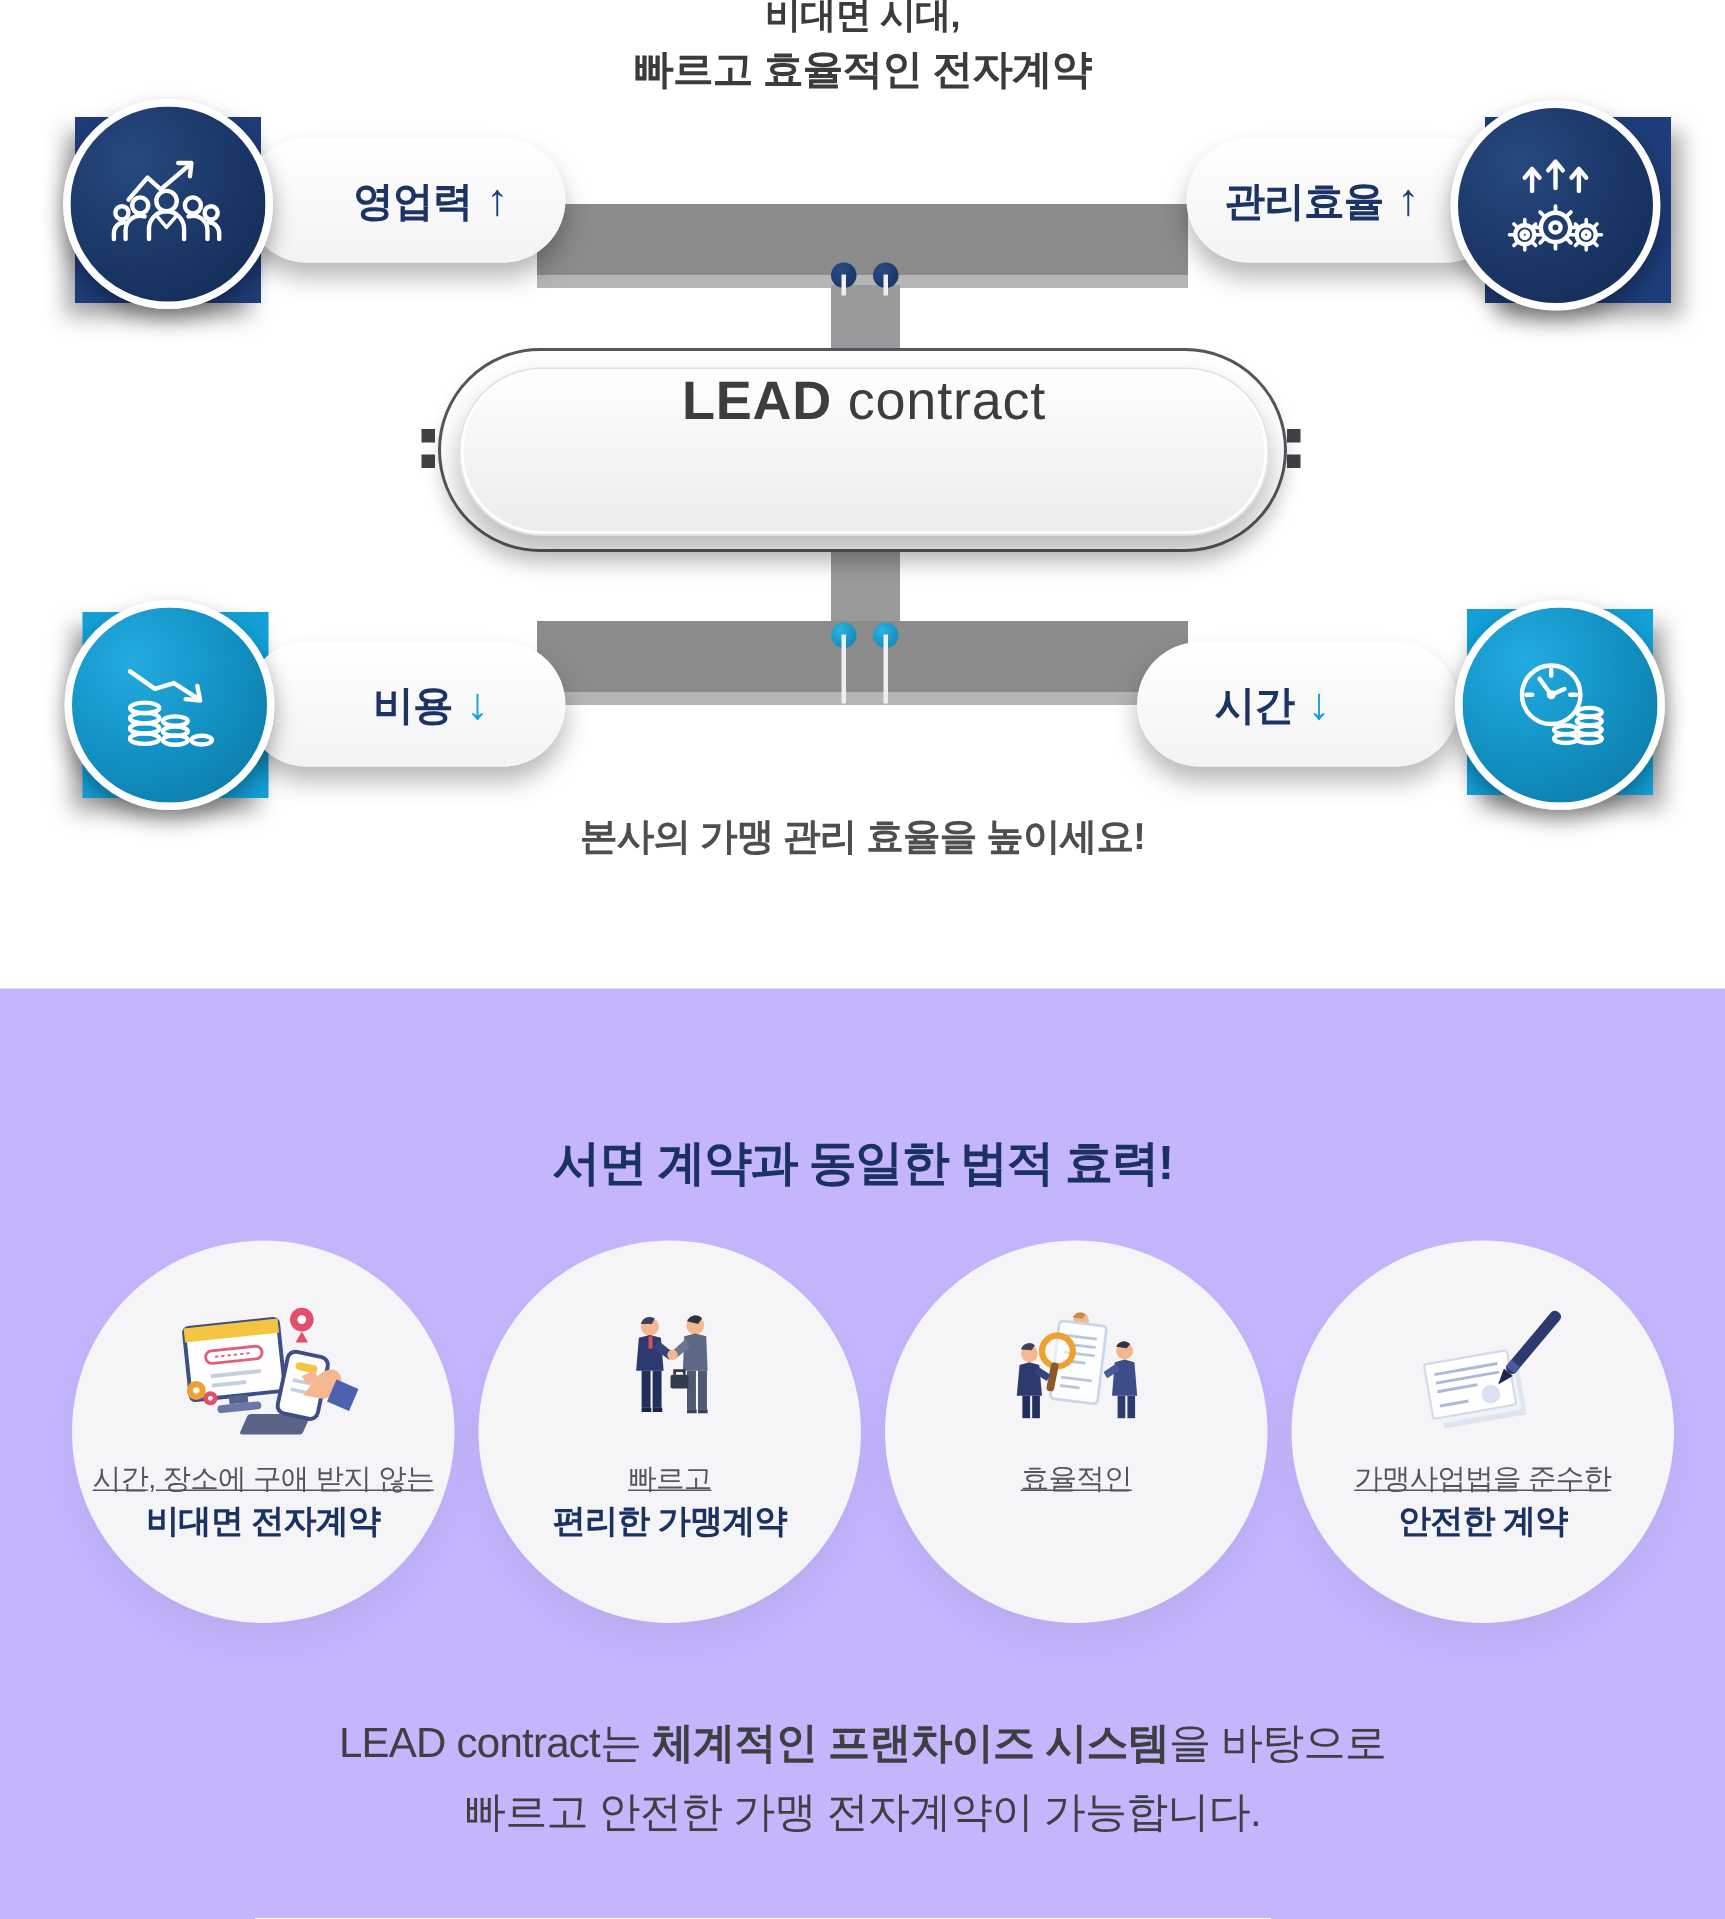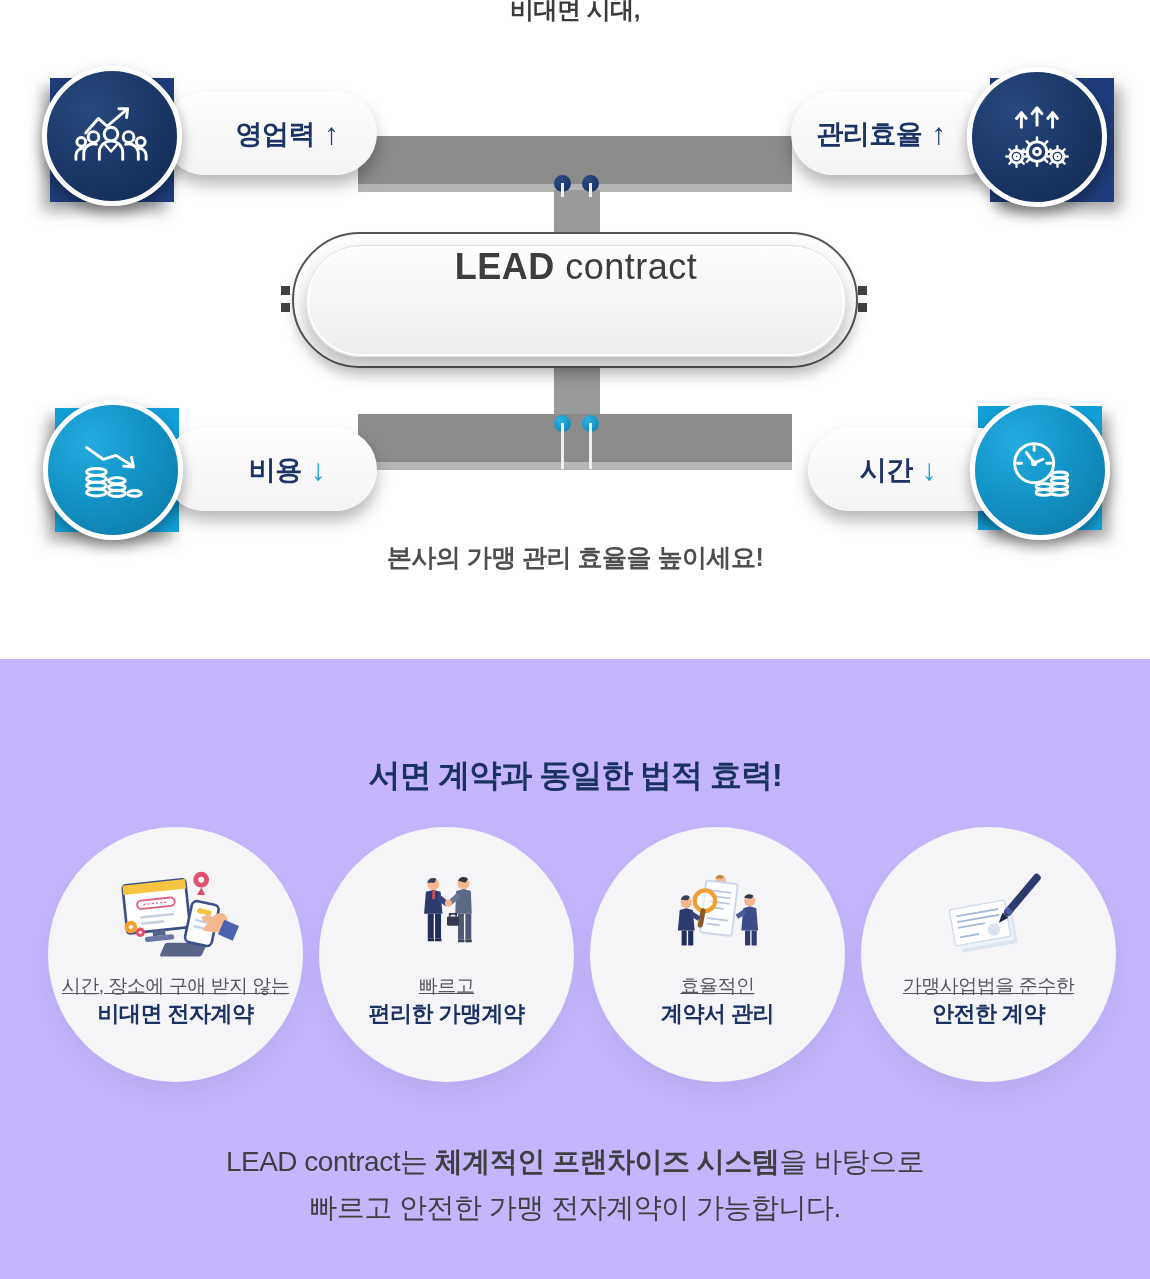--- a/index.html
+++ b/index.html
@@ -55,21 +55,21 @@
   .f-tl .icon-circle { left:42px;  top:66px; }
   .f-tl .label-pill  { left:163px; top:92px; }
   .f-tr .icon-square { left:990px; top:78px; }
   .f-tr .icon-circle { left:967px; top:67px; }
   .f-tr .label-pill  { left:791px; top:92px;justify-content:center; }
   .f-bl .icon-square { left:55px;  top:408px; }
   .f-bl .icon-circle { left:43px;  top:400px; }
   .f-bl .label-pill  { left:163px; top:428px;font-family:Liberation Serif, serif; }
   .f-br .icon-square { left:978px; top:406px; }
   .f-br .icon-circle { left:970px; top:400px; }
-  .f-br .label-pill  { left:808px; top:428px; }
+  .f-br .label-pill  { left:758px; top:428px; }
 
   
   .center-outline { position:absolute; left:292px; top:232px; width:562px; height:132px;
                     border:2px solid #55555a; border-radius:68px; z-index:1;
                     box-shadow:0 8px 12px rgba(0,0,0,.12); background:#ffffff; }
   .center-pill { position:absolute; left:306px; top:245px; width:538px; height:110px; border-radius:55px;
                  background:linear-gradient(180deg,#fefefe 0%,#ececee 100%);
                  border:1px solid #e0e0e2;
                  box-shadow:0 12px 20px rgba(0,0,0,.28), inset 0 0 0 2px #ffffff;
                  display:flex; justify-content:center; z-index:2;
@@ -100,20 +100,21 @@
   .benefit-footer strong { font-weight:800; }
   .benefit-footer span { white-space:pre; }
 </style>
 </head>
 <body>
 
 <div class="stage">
 
   <header class="hero-title">
     <div class="t1">비대면 시대,</div>
+    <div class="t2">빠르고 효율적인 전자계약</div>
   </header>
 
   <div class="bar bar-top"></div>
   <div class="bar bar-bottom"></div>
   <div class="stub stub-top"></div>
   <div class="stub stub-bottom"></div>
   <span class="dot navy d-top" style="left:554px;top:175px;"></span>
   <span class="dot navy d-top" style="left:582px;top:175px;"></span>
   <span class="dot cyan d-bot" style="left:554px;top:415px;"></span>
   <span class="dot cyan d-bot" style="left:582px;top:415px;"></span>
@@ -333,21 +334,20 @@
             <rect x="28" y="62" width="5.5" height="16" fill="#222f5c"></rect>
             <circle cx="94" cy="30" r="6" fill="#f4b78f"></circle>
             <path d="M88 27 a6 6 0 0 1 10 -2 l-2.5 3 z" fill="#2e3646"></path>
             <path d="M87 38 l7 -2 7 2 2 24 h-18 z" fill="#3d4d8a"></path>
             <path d="M88 39 l-9 6 2.5 4.5 9 -5.5 z" fill="#4a5b9b"></path>
             <rect x="89" y="62" width="5.5" height="16" fill="#2c3a6e"></rect>
             <rect x="96" y="62" width="5.5" height="16" fill="#2c3a6e"></rect>
           </svg>
         </div>
         <div class="card-line1">효율적인</div>
-        <div class="card-line2">계약서 관리</div>
       </div>
 
       <div class="circle-card">
         <div class="illustration">
           <svg width="116" height="92" viewBox="0 0 120 95">
             <g transform="rotate(-10 55 55)">
               <rect x="28" y="42" width="58" height="38" rx="2" fill="#dee5f0"></rect>
               <rect x="25" y="38" width="58" height="38" rx="2" fill="#eef2f9"></rect>
               <rect x="22" y="34" width="58" height="38" rx="2" fill="#ffffff" stroke="#d2dbe9" stroke-width="1.5"></rect>
               <g stroke="#a9bad6" stroke-width="2">

